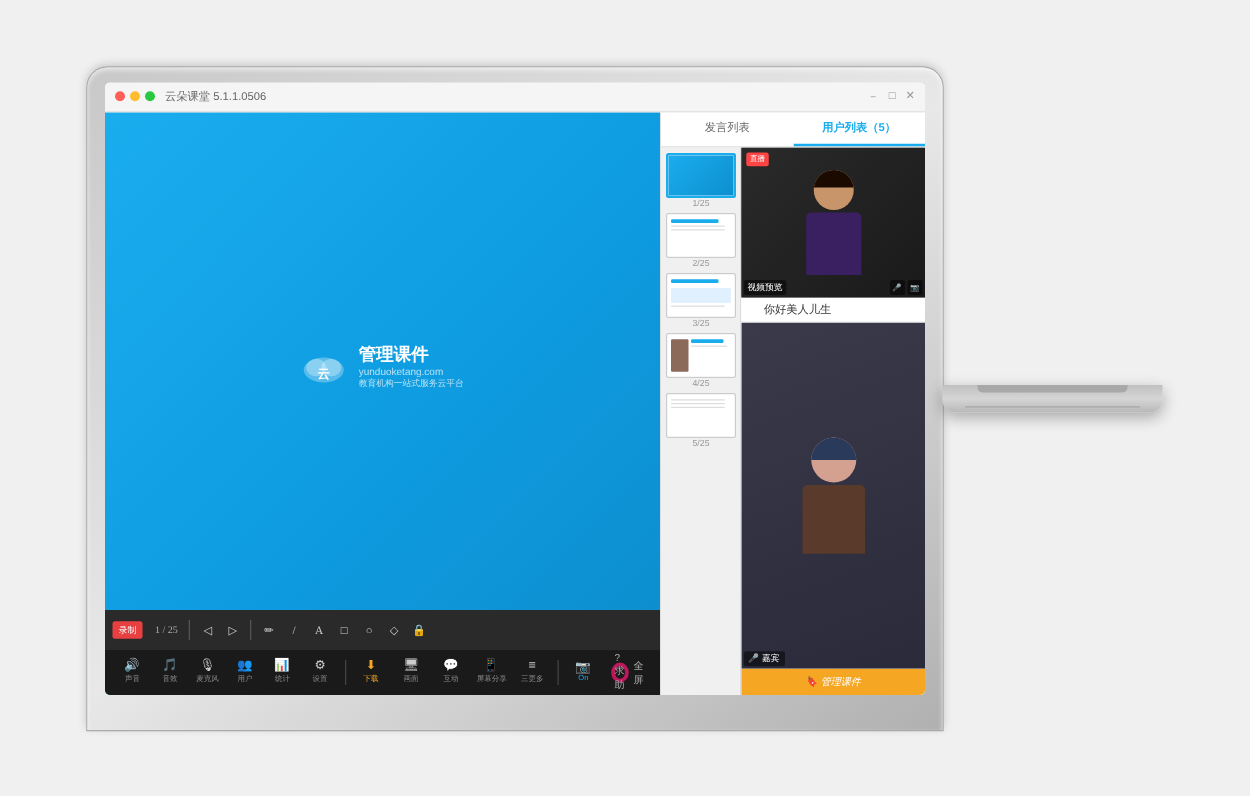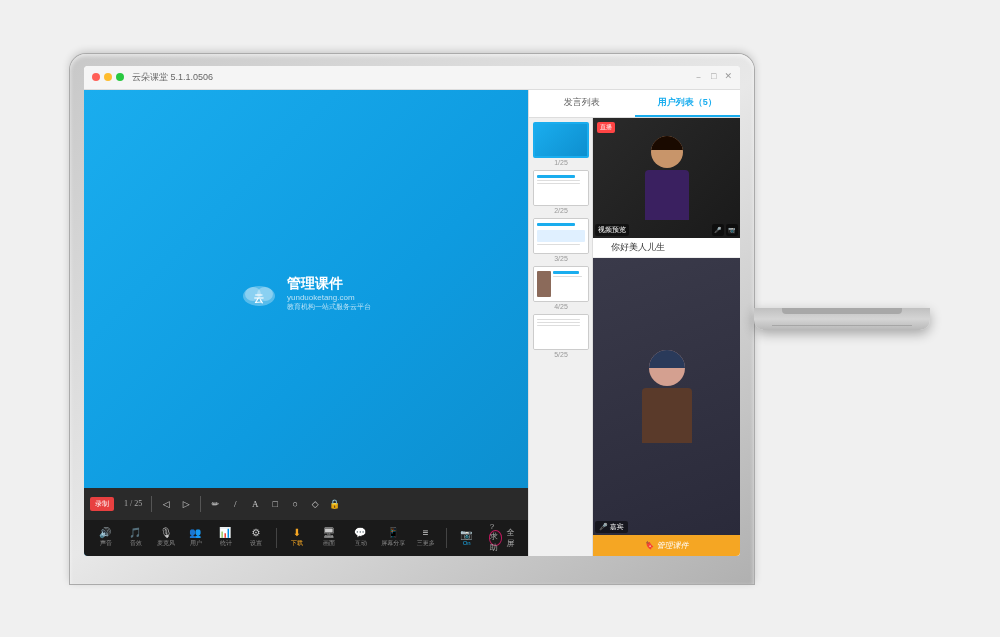--- a/index.html
+++ b/index.html
@@ -232,21 +232,21 @@
     .control-right-btns {
       display: flex;
       align-items: center;
       gap: 4px;
     }
 
     .help-btn {
       width: 16px;
       height: 16px;
       border-radius: 50%;
-      border: 1px solid #be185d;
+      border: 3px solid #be185d;
       display: flex;
       align-items: center;
       justify-content: center;
       font-size: 8px;
       color: #aaa;
       cursor: pointer;
     }
 
     .fullscreen-btn {
       font-size: 8px;

